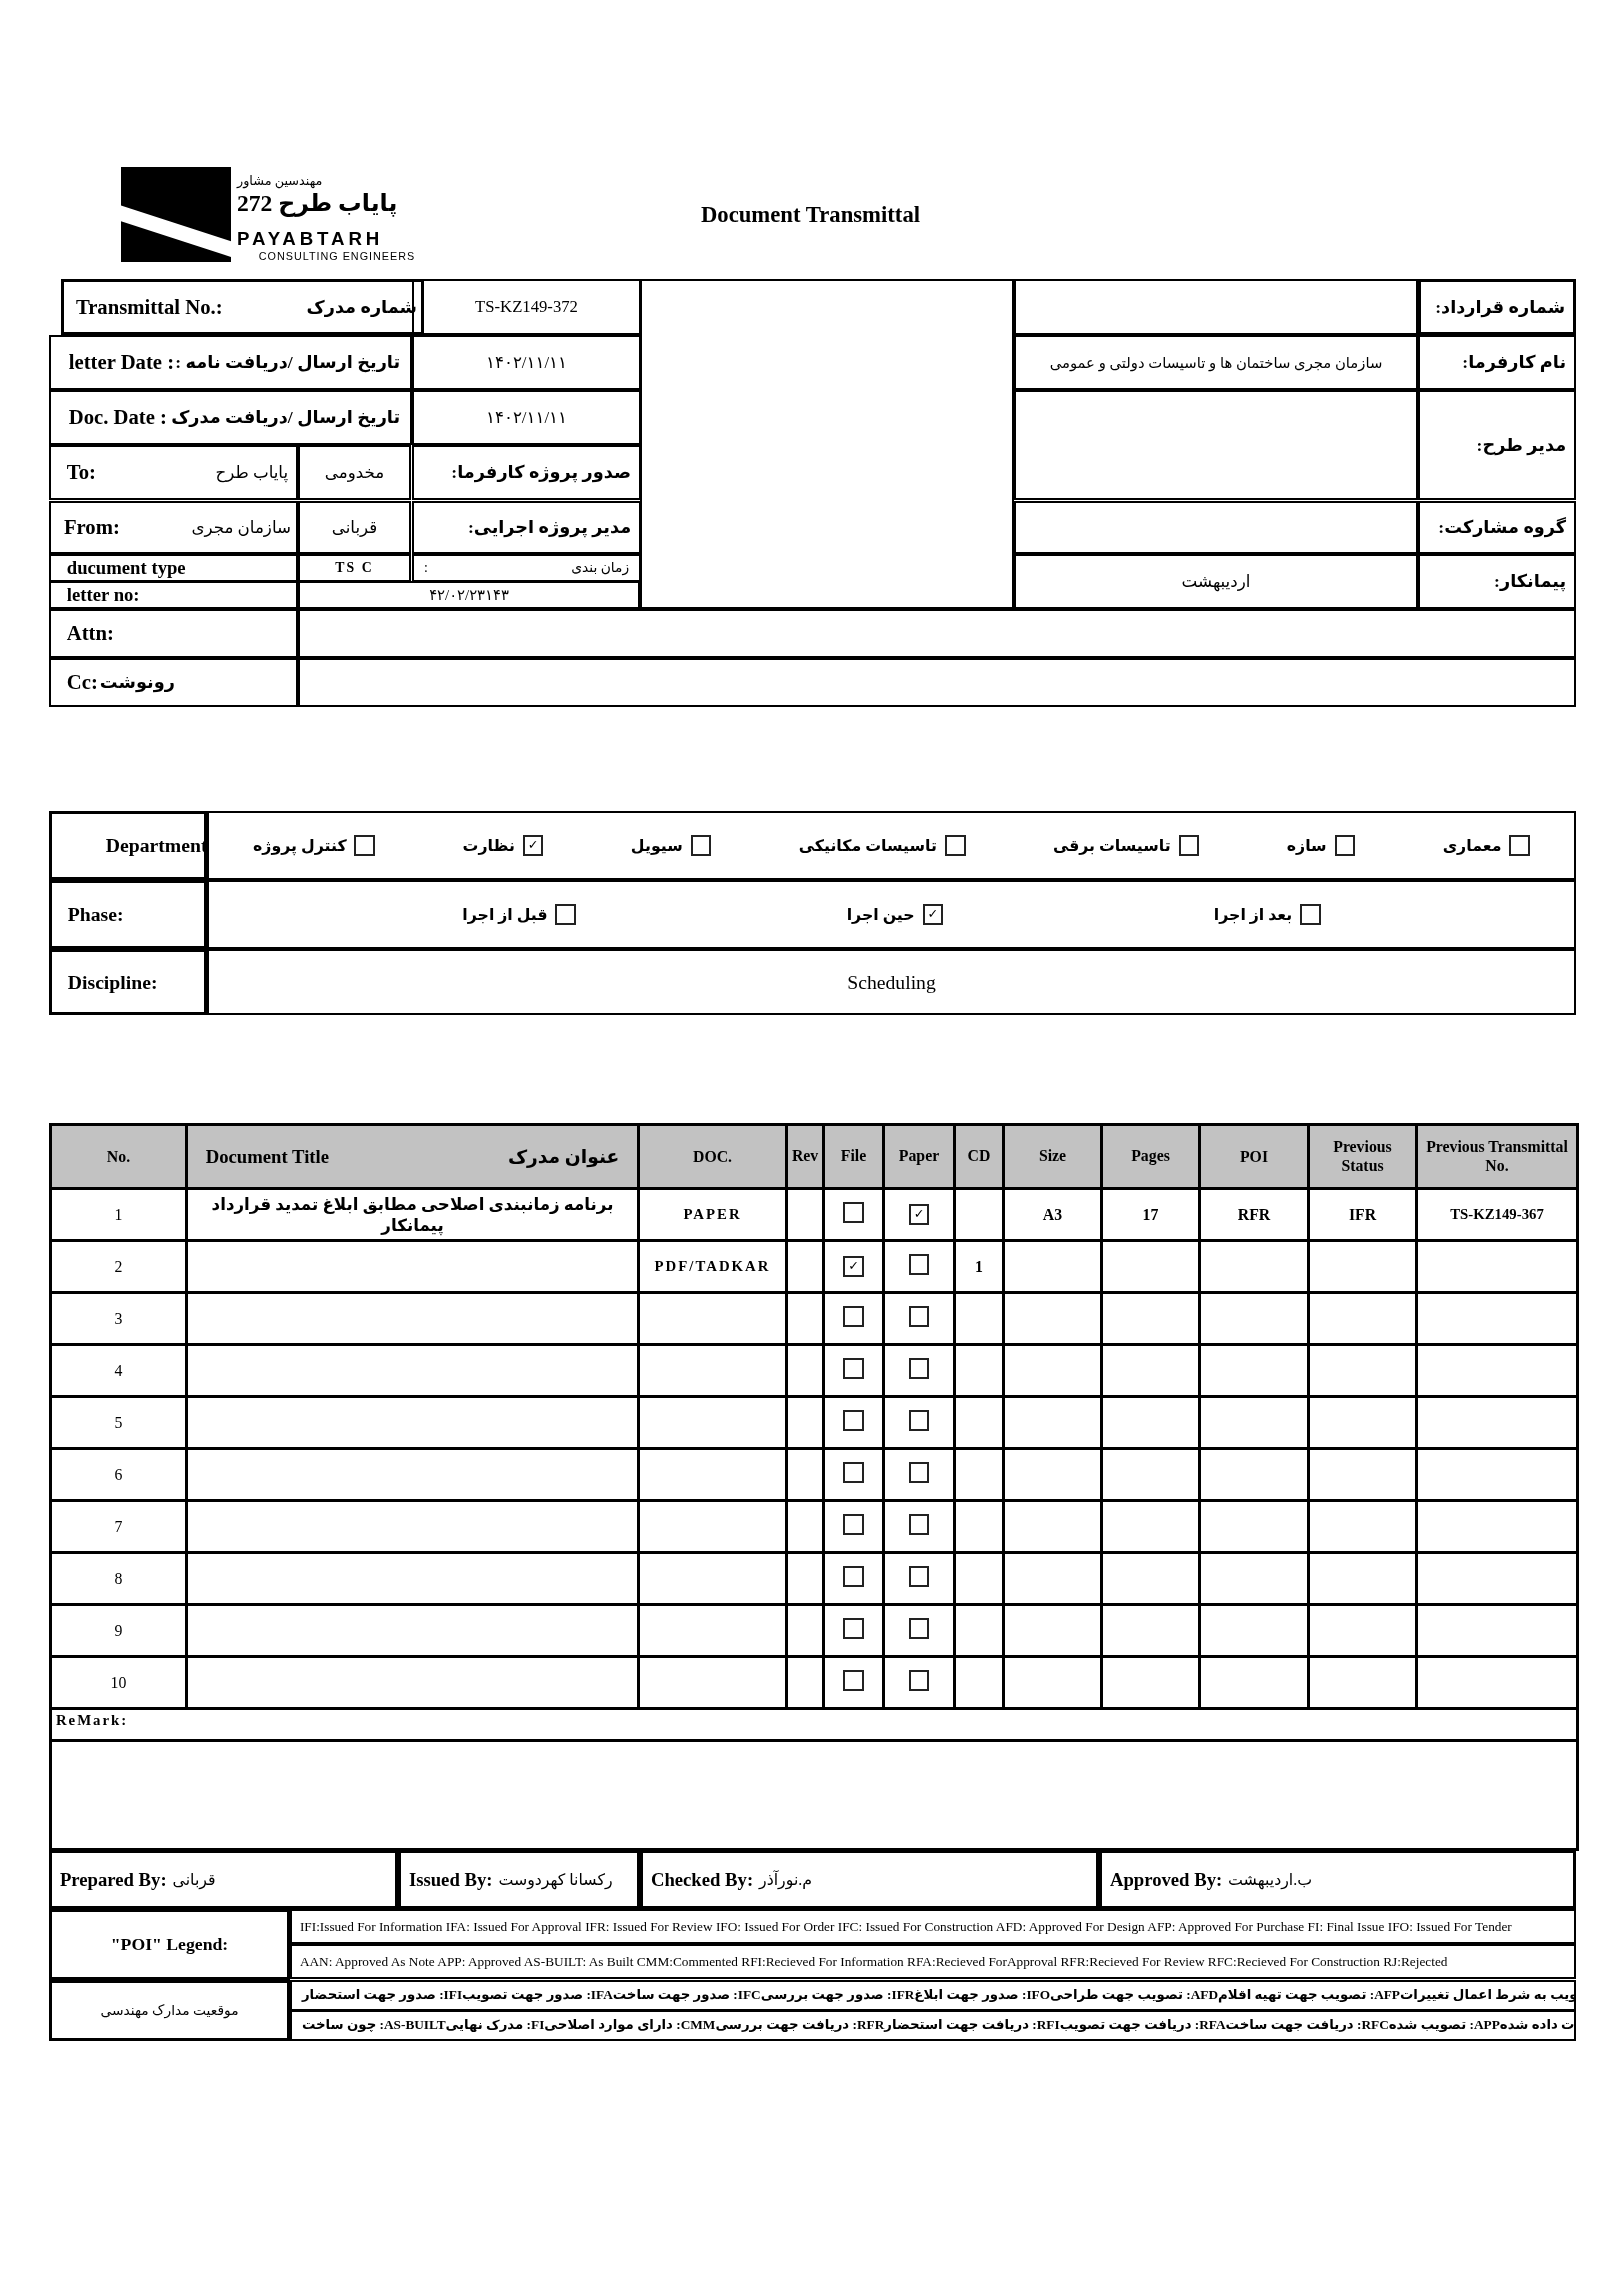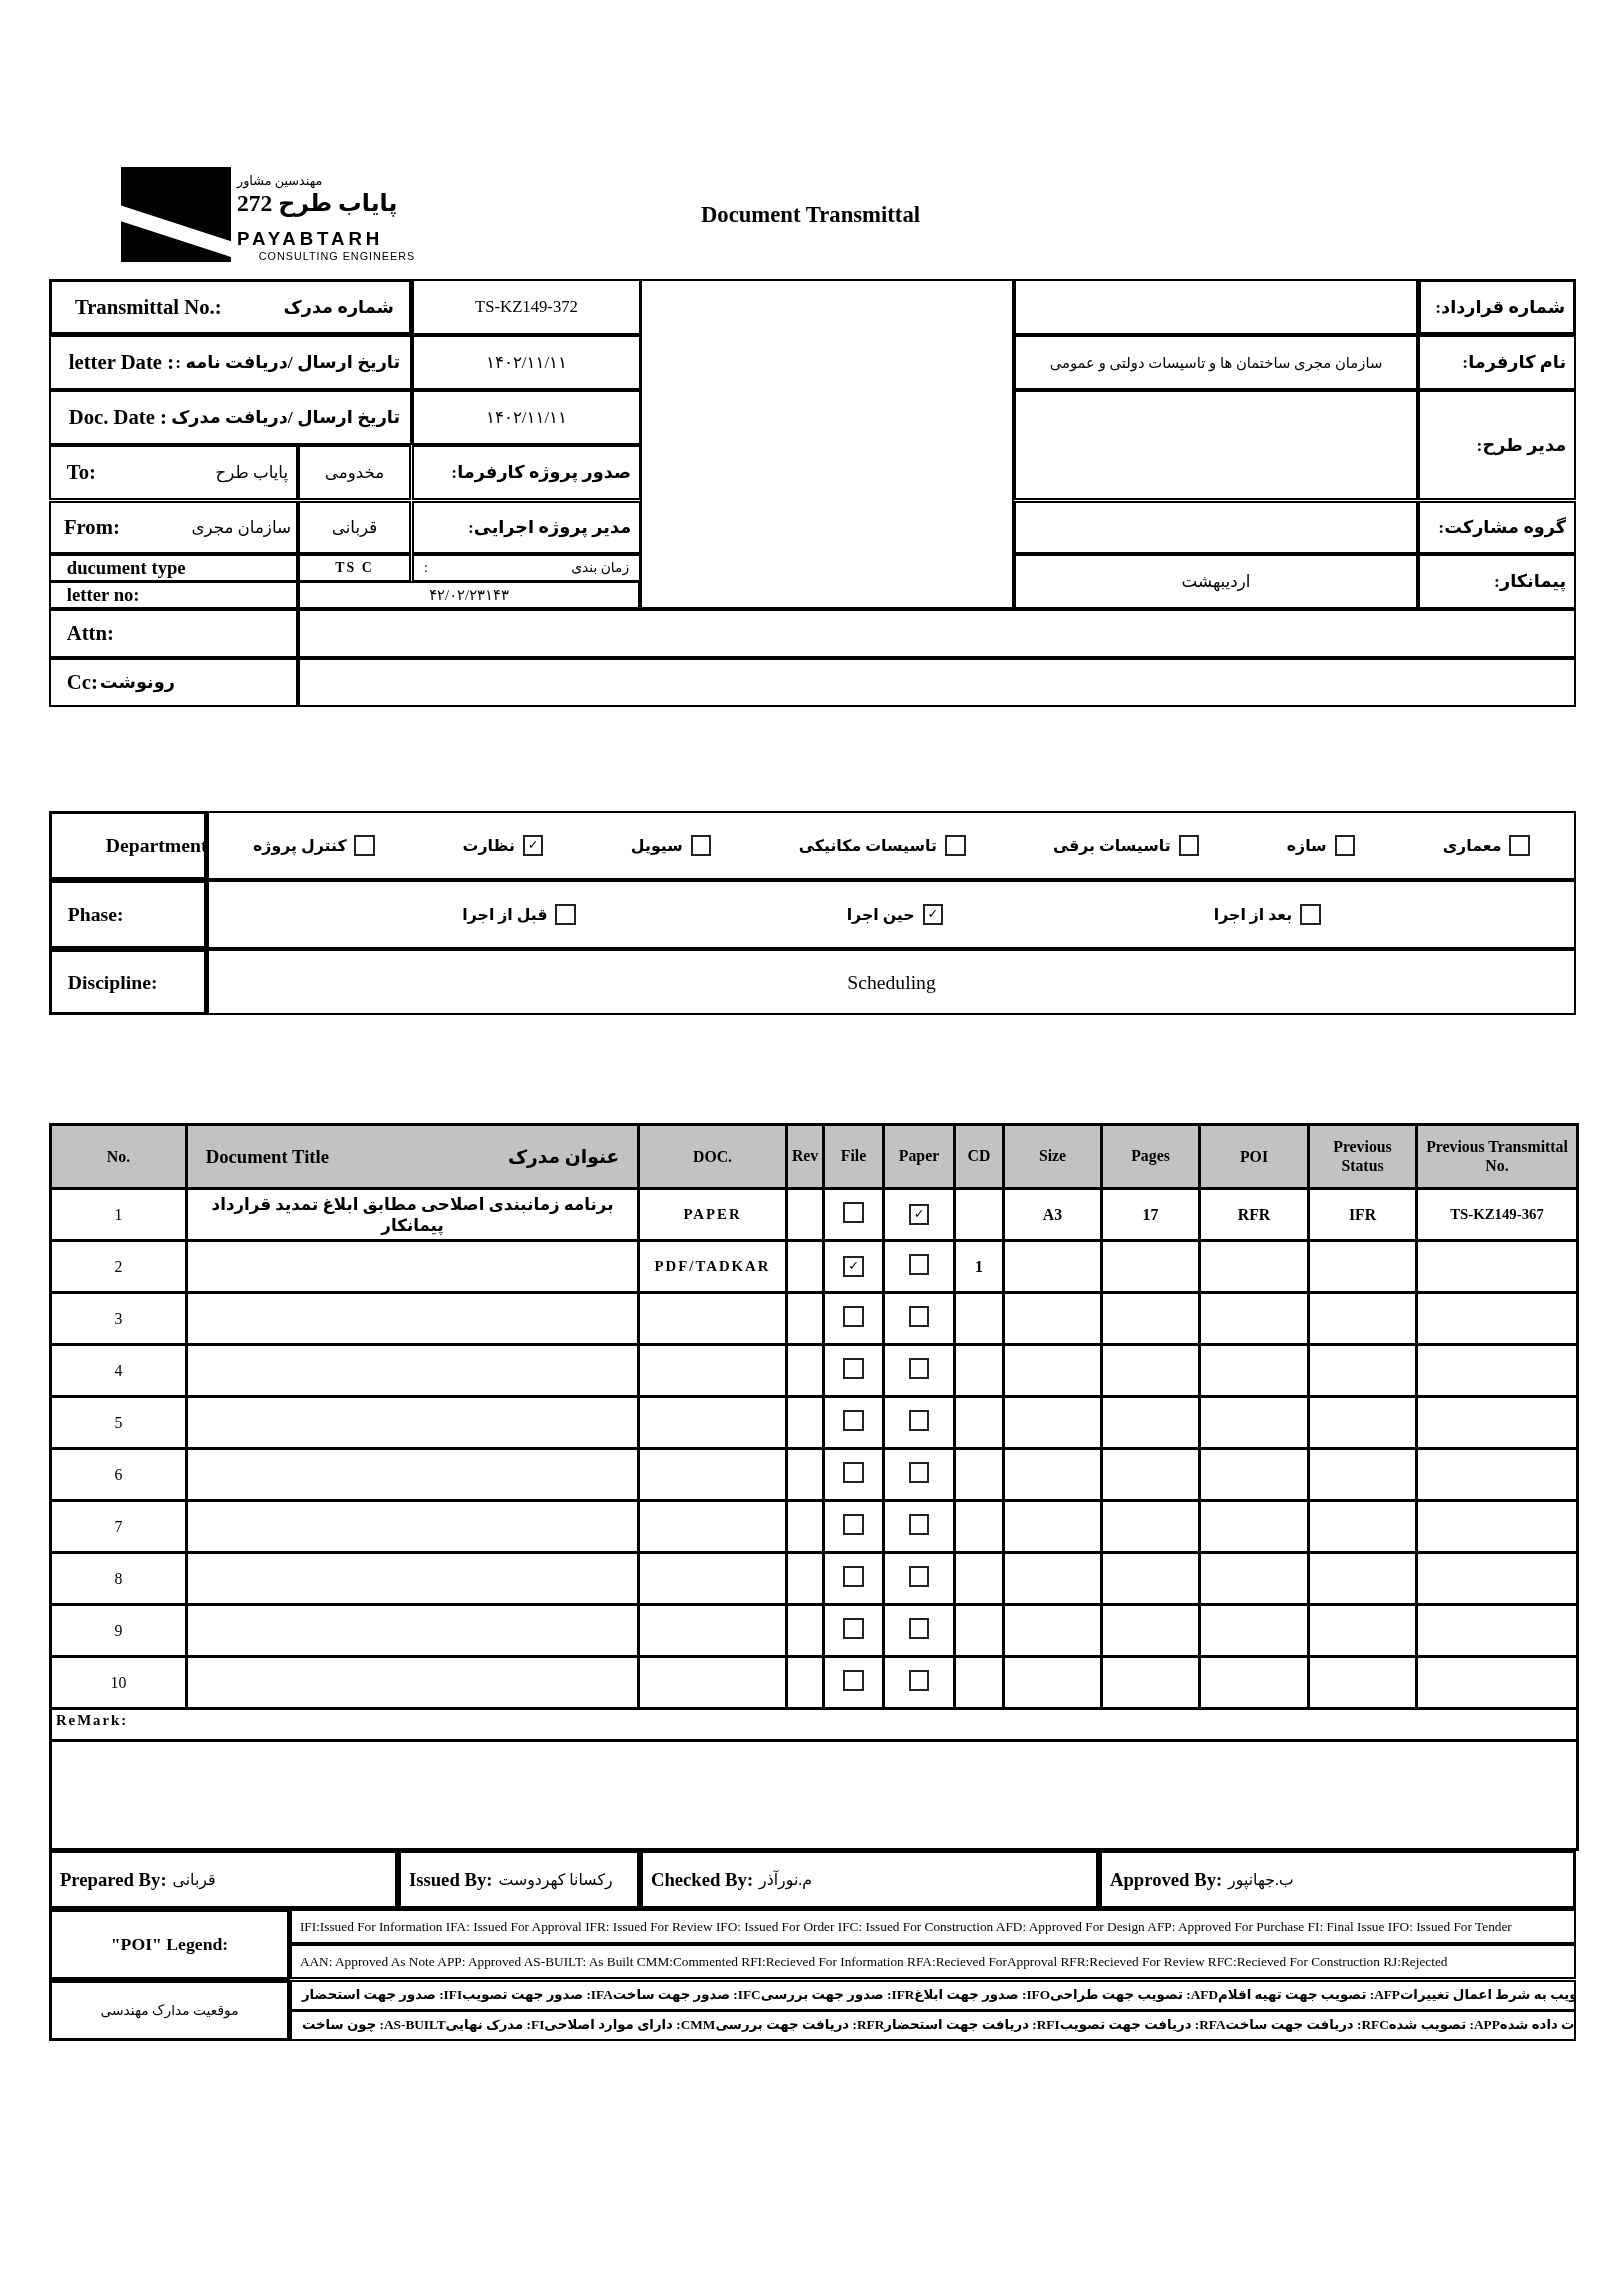--- a/index.html
+++ b/index.html
@@ -50,21 +50,21 @@
     </div>
     <div class="abs" style="left:116px;top:61px;width:256px;">
       <div style="font-size:18.7px;font-weight:bold;letter-spacing:3.9px;font-family:'Liberation Sans','DejaVu Sans',sans-serif;">PAYABTARH</div>
       <div style="font-size:10.8px;letter-spacing:1px;font-family:'Liberation Sans','DejaVu Sans',sans-serif;margin-left:21.7px;">CONSULTING ENGINEERS</div>
     </div>
   </div>
   <div class="abs" style="left:0;top:202px;width:1621px;text-align:center;font-size:22.7px;font-weight:bold;">Document Transmittal</div>
 
   <div class="abs" style="left:49px;top:279px;width:1527px;height:429px;">
 
-    <div class="cell thick" style="left:0;top:0;width:363px;height:56px;justify-content:space-between;padding:0 15px;">
+    <div class="cell thick" style="left:12px;top:0;width:363px;height:56px;justify-content:space-between;padding:0 4px;">
       <span class="enlab">Transmittal No.:</span>
       <span class="falab rtl">شماره مدرک</span>
     </div>
     <div class="cell ctr" style="left:363px;top:0;width:229px;height:56px;">
       <span class="val">TS-KZ149-372</span>
     </div>
 
     <div class="cell" style="left:0;top:56px;width:363px;height:55px;justify-content:space-between;padding:0 9.9px;">
       <span class="enlab">letter Date  :</span>
       <span class="falab rtl">تاریخ ارسال  /دریافت نامه  :</span>
@@ -441,21 +441,21 @@
     <div class="cell thick" style="left:349px;top:0;width:242px;height:59px;padding:0 7.9px;">
       <span class="sig-lab">Issued By:</span>
       <span class="sig-val rtl">رکسانا کهردوست</span>
     </div>
     <div class="cell thick" style="left:591px;top:0;width:459px;height:59px;padding:0 7.9px;">
       <span class="sig-lab">Checked By:</span>
       <span class="sig-val rtl">م.نورآذر</span>
     </div>
     <div class="cell thick" style="left:1050px;top:0;width:477px;height:59px;padding:0 7.9px;">
       <span class="sig-lab">Approved By:</span>
-      <span class="sig-val rtl">ب.جهانپور</span>
+      <span class="sig-val rtl">ب.اردیبهشت</span>
     </div>
   </div>
 
   <div class="abs" style="left:49px;top:1909px;width:1527px;height:132px;">
     <div class="cell thick ctr" style="left:0;top:0;width:241px;height:71px;">
       <span style="font-size:17.7px;font-weight:bold;">"POI" Legend:</span>
     </div>
     <div class="cell" style="left:241px;top:0;width:1286px;height:35px;padding:0 7.9px;">
       <span style="font-size:13.3px;white-space:nowrap;">IFI:Issued For Information  IFA: Issued For Approval  IFR: Issued For Review   IFO: Issued For Order  IFC: Issued For Construction AFD: Approved For Design AFP: Approved For Purchase  FI: Final Issue  IFO: Issued For Tender</span>
     </div>

